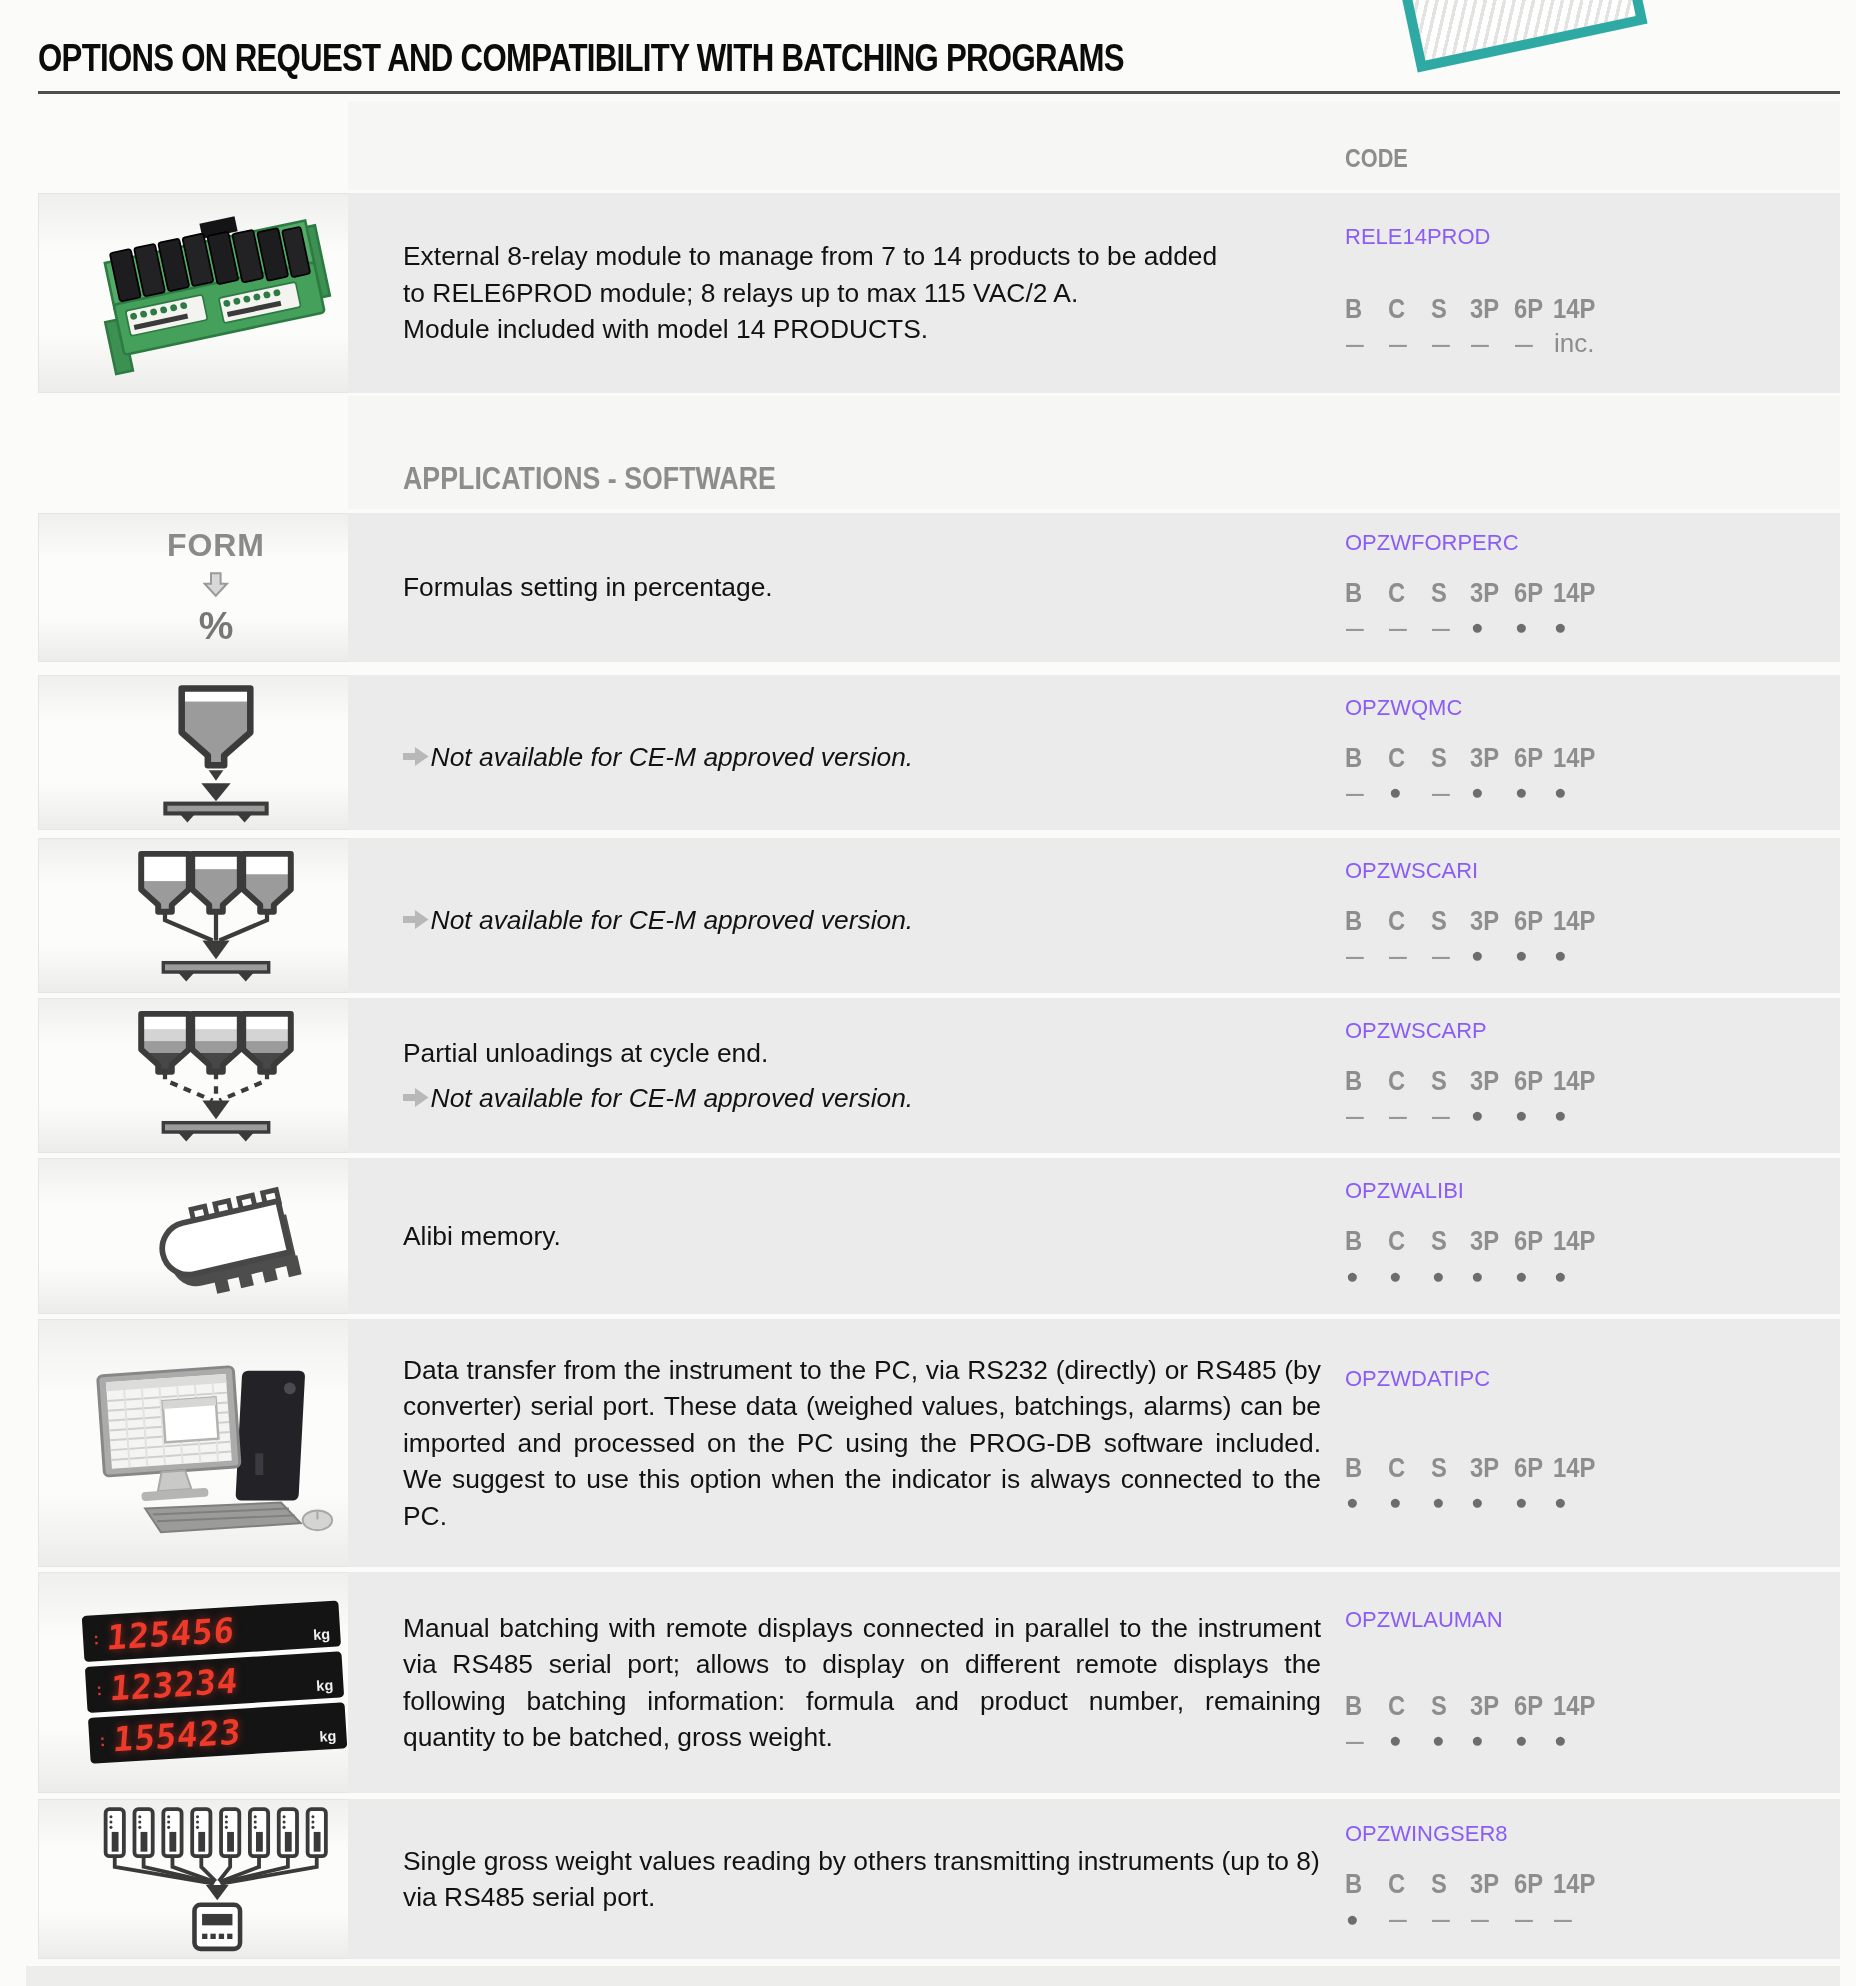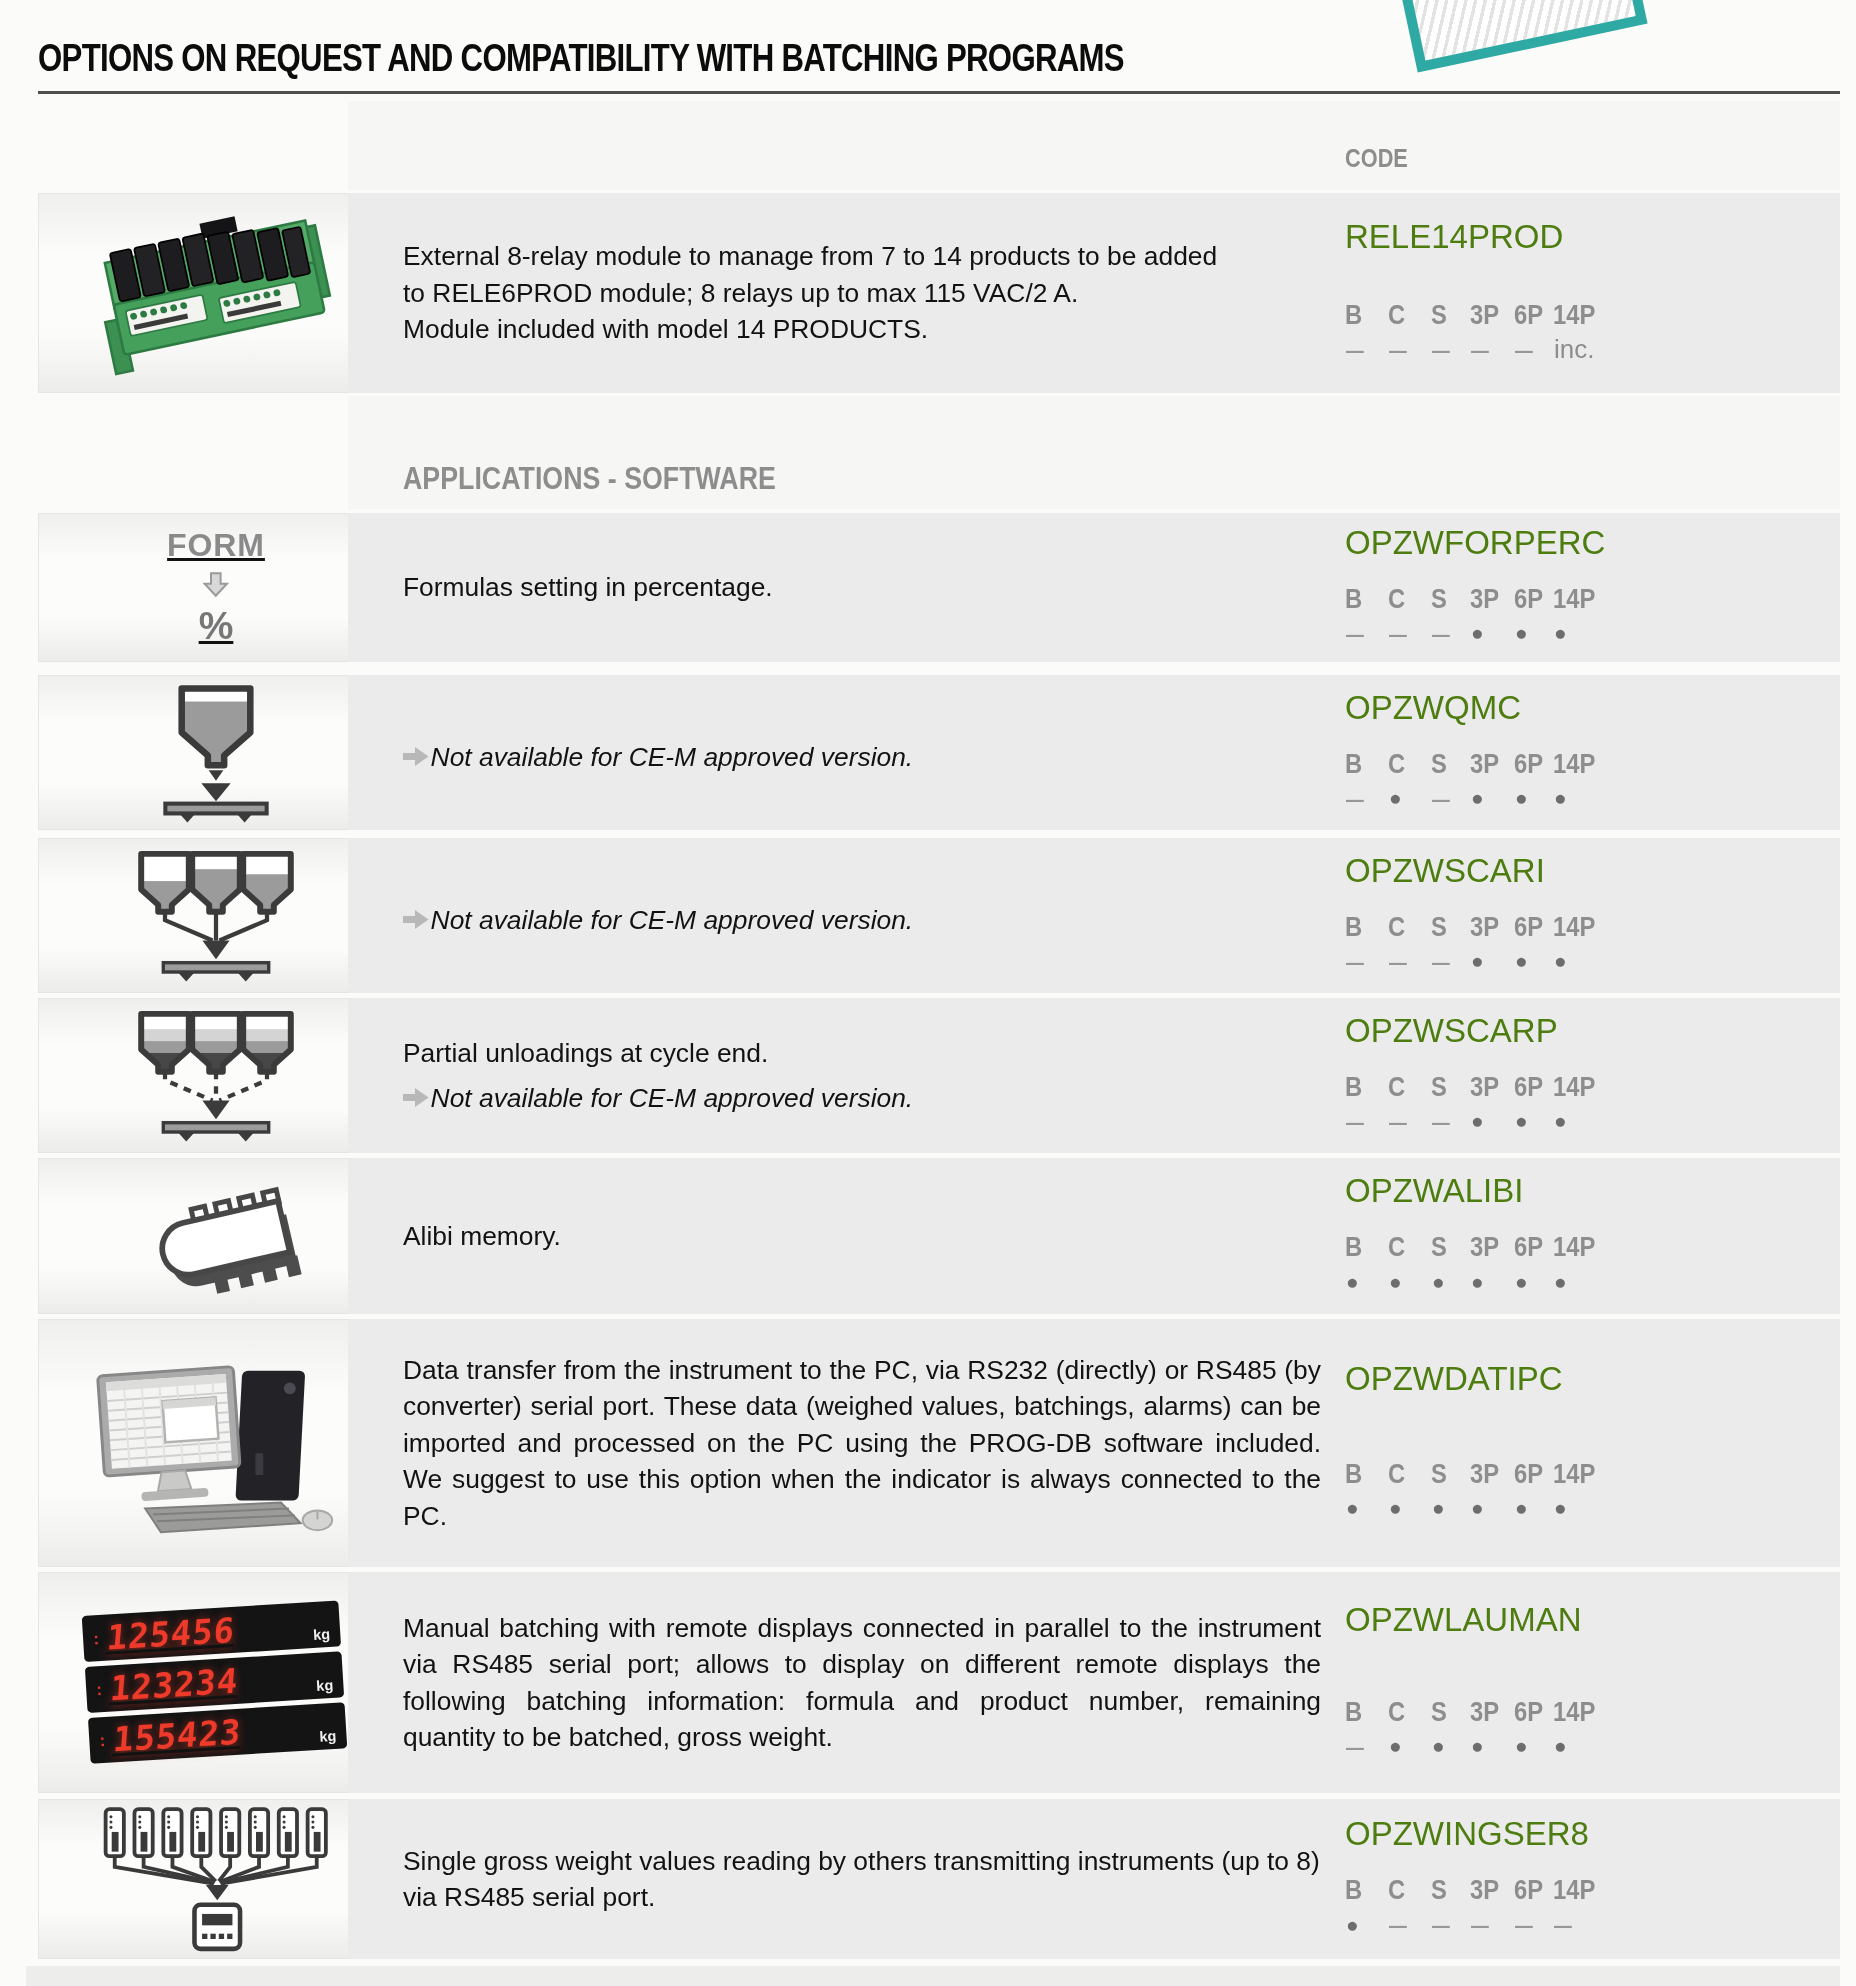--- a/index.html
+++ b/index.html
@@ -12,31 +12,31 @@
           background:repeating-linear-gradient(115deg,#ffffff 0 6px,#e3e3e1 6px 9.4px);
           border:10.2px solid #2fa9a4;}
   .band{position:absolute;left:348px;width:1492px;background:#f6f6f4;}
   .codelabel{position:absolute;left:997px;bottom:17px;font-size:25.6px;font-weight:bold;color:#8d8d8d;
              letter-spacing:0;display:inline-block;transform:scaleX(.85);transform-origin:left;}
   .sectionlabel{position:absolute;left:55px;bottom:12px;font-size:31.5px;font-weight:bold;color:#8d8d8d;
              display:inline-block;transform:scaleX(.85);transform-origin:left;letter-spacing:0;}
   .imgcell{position:absolute;left:38px;width:356px;
            background:linear-gradient(180deg,#efefed,#fcfcfb 30%,#fcfcfb 70%,#ececea);
            border:0.9px solid #e5e5e3;box-sizing:border-box;
-           display:flex;align-items:center;justify-content:center;overflow:hidden;text-decoration:underline;}
+           display:flex;align-items:center;justify-content:center;overflow:hidden;}
   .cell{position:absolute;left:348px;width:1492px;background:#ebebeb;}
   .desc{position:absolute;left:55px;width:918px;top:0;bottom:0;display:flex;flex-direction:column;
         justify-content:center;font-size:26.4px;line-height:1.38;color:#121212;}
   .desc p{margin:0;}
   .j p{text-align:justify;}
   .note{display:flex;align-items:center;gap:2px;margin-top:8.5px;font-style:italic;}
   .notearrow{width:25.6px;height:19px;flex:0 0 auto;}
   .codeblock{position:absolute;left:997px;top:0;bottom:0;display:flex;flex-direction:column;
              justify-content:center;}
-  .codetext{font-size:33px;color:#4d7c0f;}
+  .codetext{font-size:22px;color:#8b5cf6;}
   .matrix{display:flex;margin-top:22px;}
   .mcol{display:flex;flex-direction:column;}
   .w0{width:43px}.w1{width:43px}.w2{width:39px}.w3{width:44px}.w4{width:39px}.w5{width:60px}
   .mh{font-weight:bold;color:#8d8d8d;font-size:27px;display:inline-block;
       transform:scaleX(.88);transform-origin:left;}
   .mv{height:37px;display:flex;align-items:center;padding-left:0.9px;}
   .v-dash{font-size:32px;color:#979797;}
   .v-dot{font-size:21px;color:#6d6d6d;}
   .v-inc{font-size:26px;color:#8d8d8d;}
   .formicon{display:flex;flex-direction:column;align-items:center;gap:6.8px;}

